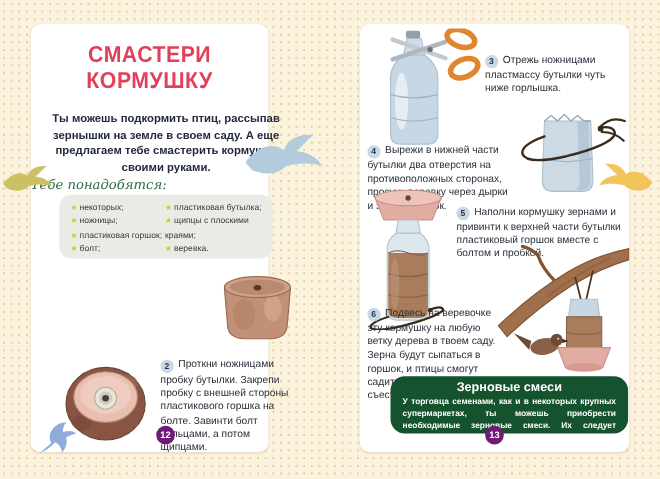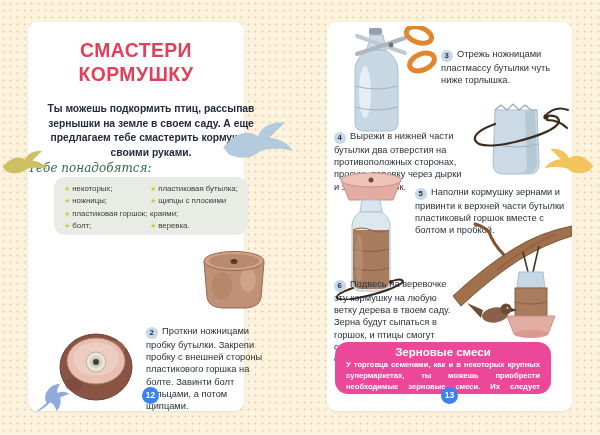--- a/index.html
+++ b/index.html
@@ -18,22 +18,22 @@
   .intro{top:80px;left:6px;width:234px;text-align:center;color:#222a3d;font-weight:bold;font-size:10.3px;line-height:1.42;}
   .needs-heading{top:139px;left:0;width:100%;text-align:left;color:#2f6b45;font-weight:normal;font-style:italic;font-size:12px;font-family:"DejaVu Serif",serif;}
   .materials-box{top:155px;left:26px;width:194px;height:58px;background:#e8ece4;border-radius:11px;padding:6px 6px 4px 10px;box-sizing:border-box;display:flex;}
   .mat-col{font-size:7.8px;color:#3a3a3a;line-height:1.6;}
   .mat-col1{width:86px;}
   .mat-col2{flex:1;}
   .mat-item{white-space:normal;}
   .star{color:#c5cc32;font-size:7px;margin-right:2px;}
   .step-text{font-size:9.3px;line-height:1.33;color:#2a2f3a;}
   .stepnum{display:inline-block;width:11.5px;height:11.5px;border-radius:50%;background:#c9d8e6;color:#23304a;font-weight:bold;font-size:7.8px;line-height:11.5px;text-align:center;margin-right:2px;vertical-align:-1px;}
-  .pagenum{bottom:7px;left:114px;width:17px;height:17px;border-radius:50%;background:#3b82f6;color:#fff;font-weight:bold;font-size:8.5px;line-height:17px;text-align:center;}
-  .info-box{top:320px;left:8px;width:216px;height:52px;background:#ec4899;border-radius:13px;color:#fff;box-sizing:border-box;padding:4px 11px 0 11px;}
+  .pagenum{bottom:7px;left:114px;width:17px;height:17px;border-radius:50%;background:#701a75;color:#fff;font-weight:bold;font-size:8.5px;line-height:17px;text-align:center;}
+  .info-box{top:320px;left:28px;width:216px;height:52px;background:#14532d;border-radius:13px;color:#fff;box-sizing:border-box;padding:4px 11px 0 11px;}
   .info-title{text-align:center;font-weight:bold;font-size:11.5px;margin-bottom:2px;}
   .info-body{font-size:7.6px;font-weight:bold;line-height:1.42;text-align:justify;}
   svg{display:block;}
 </style>
 </head>
 <body>
 
 <div class="page page-left">
   <div class="abs title">
     <div>СМАСТЕРИ</div>

